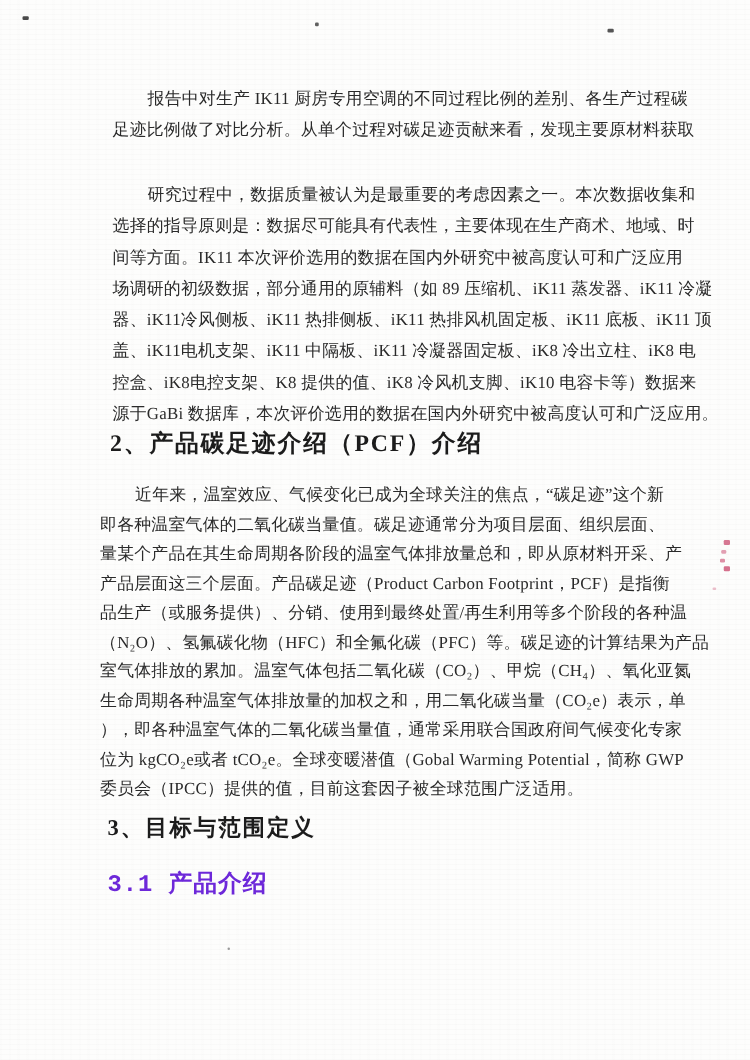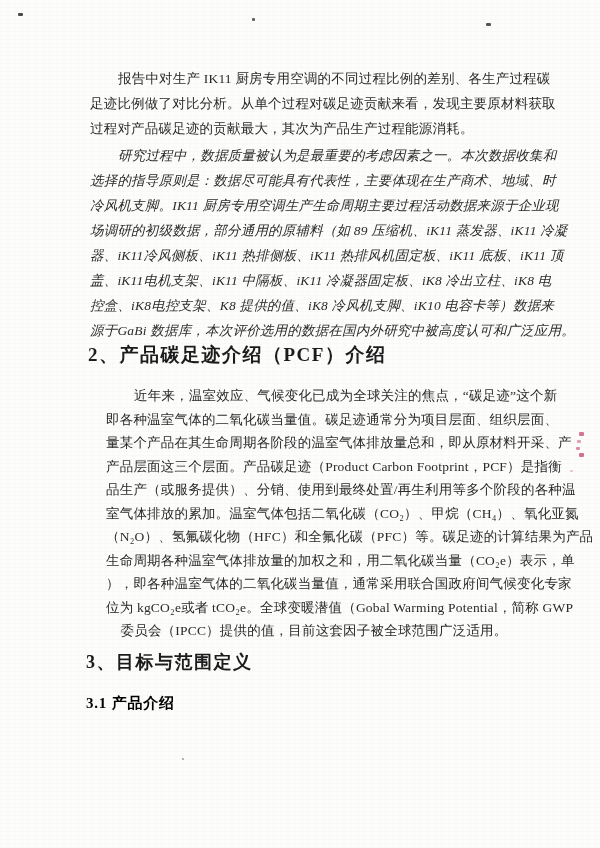--- a/index.html
+++ b/index.html
@@ -27,37 +27,38 @@
   .block{position:absolute;}
   .ln{
     font-size:13.5px;
     line-height:25px;
     letter-spacing:0.2px;
     white-space:nowrap;
     color:#2a2a2a;
   }
   .para.indent .ln:first-child{padding-left:28px;}
   .p1{left:90px;top:66px;width:416px;}
-  .p2{left:90px;top:143px;width:416px;font-style:italic;}
-  .p3{left:106px;top:384px;width:416px;text-align:center;}
+  .p2{left:90px;top:143px;width:416px;}
+  .p3{left:80px;top:384px;width:416px;}
   .p3 .ln{line-height:23.5px;}
   .h2{
     left:88px;top:342px;
     font-size:19px;font-weight:bold;color:#1c1c1c;
     letter-spacing:1.5px;
   }
   .h3{
     left:86px;top:650px;
     font-size:18px;font-weight:bold;color:#1c1c1c;
     letter-spacing:1.5px;
   }
   .h31{
     left:86px;top:694px;
-    font-size:15px;font-weight:bold;color:#000000;
+    font-size:19px;font-weight:bold;color:#6d28d9;
     letter-spacing:0.8px;
+    font-family:Liberation Mono, monospace;
   }
   .speck{position:absolute;border-radius:1px;}
   .speck.s1{left:18px;top:13px;width:5px;height:3px;background:#4a4a4a;}
   .speck.s2{left:252px;top:18px;width:3px;height:3px;background:#606060;}
   .speck.s3{left:486px;top:23px;width:5px;height:3px;background:#555555;}
   .speck.s4{left:182px;top:758px;width:2px;height:2px;background:#9a9a9a;}
   .redmark{position:absolute;border-radius:1px;background:#d06080;}
   .redmark.r1{left:579px;top:432px;width:5px;height:4px;opacity:.85;}
   .redmark.r2{left:577px;top:440px;width:4px;height:3px;opacity:.6;}
   .redmark.r3{left:576px;top:447px;width:4px;height:3px;opacity:.7;}
@@ -65,44 +66,43 @@
   .redmark.r5{left:570px;top:470px;width:3px;height:2px;opacity:.4;}
 </style>
 </head>
 <body>
 
 <div class="page">
 
   <div class="block para p1 indent">
       <div class="ln">报告中对生产 IK11 厨房专用空调的不同过程比例的差别、各生产过程碳</div>
       <div class="ln">足迹比例做了对比分析。从单个过程对碳足迹贡献来看，发现主要原材料获取</div>
-      <div class="ln">过程对产品碳足迹的贡献最大，其次为产品生产过程能源消耗。</div>
     </div>
 
   <div class="block para p2 indent">
       <div class="ln">研究过程中，数据质量被认为是最重要的考虑因素之一。本次数据收集和</div>
       <div class="ln">选择的指导原则是：数据尽可能具有代表性，主要体现在生产商术、地域、时</div>
-      <div class="ln">冷风机支脚。IK11 厨房专用空调生产生命周期主要过程活动数据来源于企业现</div>
+      <div class="ln">间等方面。IK11 本次评价选用的数据在国内外研究中被高度认可和广泛应用</div>
       <div class="ln">场调研的初级数据，部分通用的原辅料（如 89 压缩机、iK11 蒸发器、iK11 冷凝</div>
       <div class="ln">器、iK11冷风侧板、iK11 热排侧板、iK11 热排风机固定板、iK11 底板、iK11 顶</div>
       <div class="ln">盖、iK11电机支架、iK11 中隔板、iK11 冷凝器固定板、iK8 冷出立柱、iK8 电</div>
       <div class="ln">控盒、iK8电控支架、K8 提供的值、iK8 冷风机支脚、iK10 电容卡等）数据来</div>
       <div class="ln">源于GaBi 数据库，本次评价选用的数据在国内外研究中被高度认可和广泛应用。</div>
     </div>
 
   <div class="block h2">2、产品碳足迹介绍（PCF）介绍</div>
 
   <div class="block para p3 indent">
       <div class="ln">近年来，温室效应、气候变化已成为全球关注的焦点，“碳足迹”这个新</div>
       <div class="ln">即各种温室气体的二氧化碳当量值。碳足迹通常分为项目层面、组织层面、</div>
       <div class="ln">量某个产品在其生命周期各阶段的温室气体排放量总和，即从原材料开采、产</div>
       <div class="ln">产品层面这三个层面。产品碳足迹（Product Carbon Footprint，PCF）是指衡</div>
       <div class="ln">品生产（或服务提供）、分销、使用到最终处置/再生利用等多个阶段的各种温</div>
+      <div class="ln">（N₂O）、氢氟碳化物（HFC）和全氟化碳（PFC）等。碳足迹的计算结果为产品</div>
       <div class="ln">室气体排放的累加。温室气体包括二氧化碳（CO₂）、甲烷（CH₄）、氧化亚氮</div>
-      <div class="ln">（N₂O）、氢氟碳化物（HFC）和全氟化碳（PFC）等。碳足迹的计算结果为产品</div>
       <div class="ln">生命周期各种温室气体排放量的加权之和，用二氧化碳当量（CO₂e）表示，单</div>
       <div class="ln">），即各种温室气体的二氧化碳当量值，通常采用联合国政府间气候变化专家</div>
       <div class="ln">位为 kgCO₂e或者 tCO₂e。全球变暖潜值（Gobal Warming Potential，简称 GWP</div>
       <div class="ln">委员会（IPCC）提供的值，目前这套因子被全球范围广泛适用。</div>
     </div>
 
   <div class="block h3">3、目标与范围定义</div>
 
   <div class="block h31">3.1 产品介绍</div>
 

